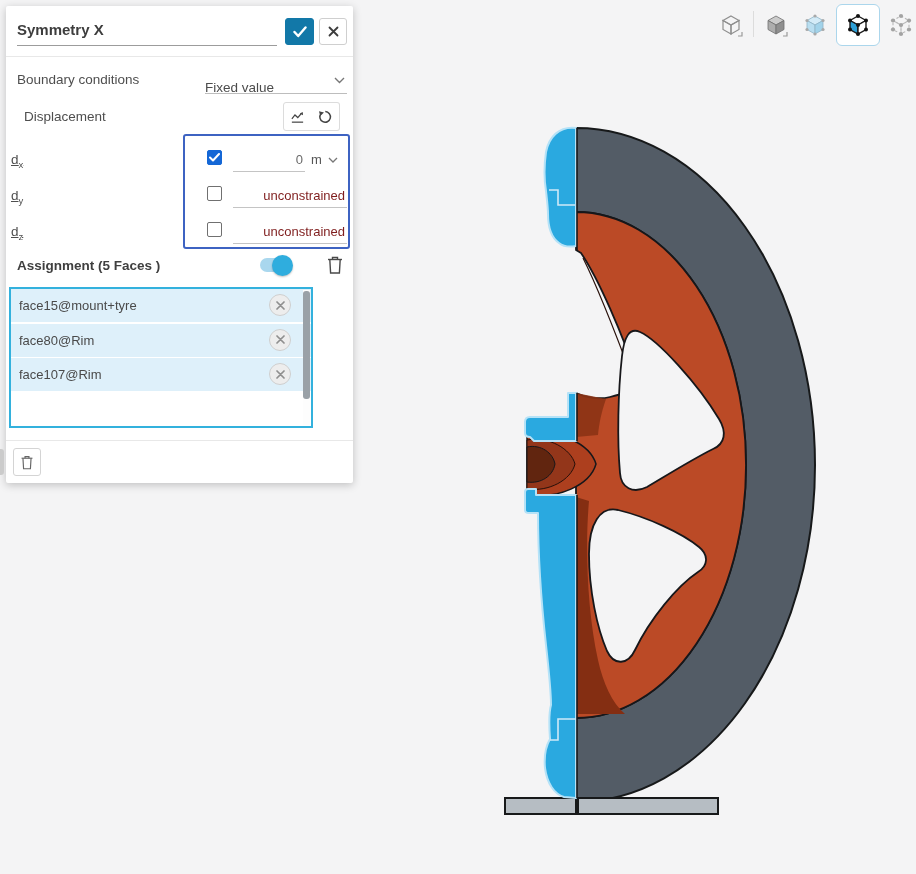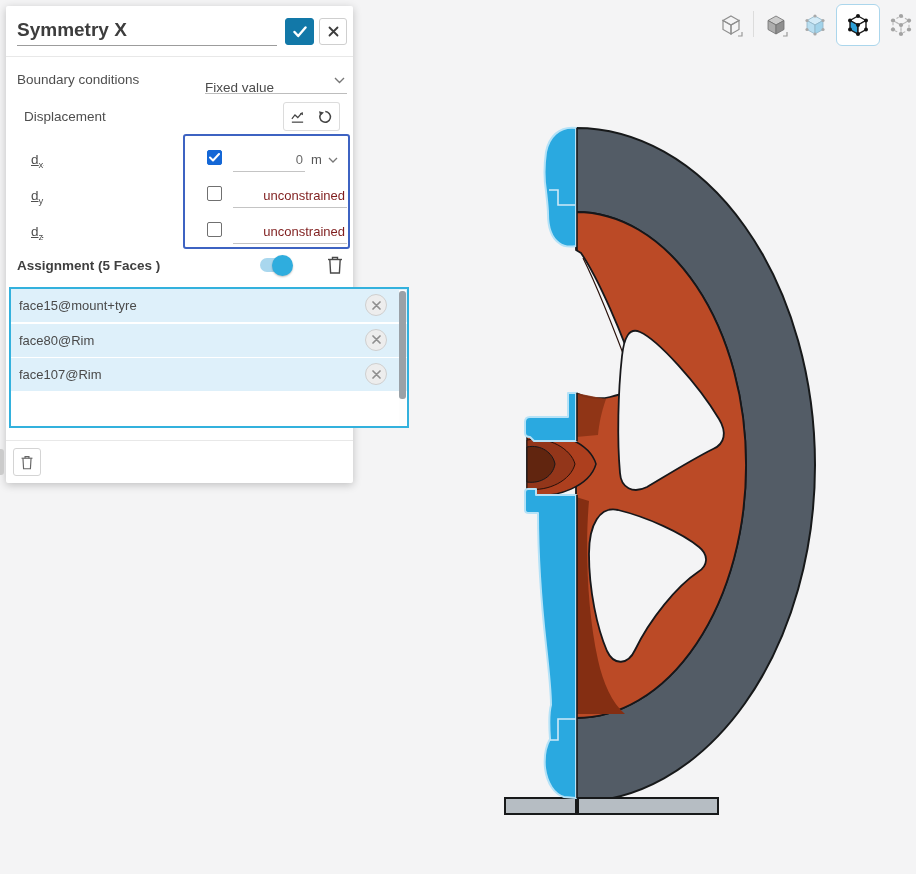--- a/index.html
+++ b/index.html
@@ -18,57 +18,57 @@
           display:flex;align-items:center;justify-content:center;cursor:pointer;padding:0;}
   .tb-btn.sel{width:44px;height:42px;top:4px;background:#fff;border:1px solid #abd6ec;border-radius:6px;}
   .tb-divider{position:absolute;left:53px;top:11px;width:1px;height:26px;background:#dcdcdc;}
 
   
   .panel{position:absolute;left:6px;top:6px;width:347px;height:477px;background:#fff;
          border-radius:2px;box-shadow:0 2px 8px rgba(0,0,0,.22);}
   .panel *{box-sizing:border-box;}
   .p-abs{position:absolute;}
   .title-field{left:11px;top:12px;width:260px;height:28px;border-bottom:1px solid #9c9c9c;
-               font-size:19px;font-weight:700;color:#3d3d3d;line-height:24px;}
+               font-size:15px;font-weight:700;color:#3d3d3d;line-height:24px;}
   .btn-confirm{left:279px;top:12px;width:29px;height:27px;background:#1278a8;border:1px solid #1278a8;
                border-radius:3px;display:flex;align-items:center;justify-content:center;cursor:pointer;}
   .btn-close{left:313px;top:12px;width:28px;height:27px;background:#fff;border:1px solid #cfcfcf;
              border-radius:3px;display:flex;align-items:center;justify-content:center;cursor:pointer;}
   .hdr-divider{left:0;top:50px;width:347px;height:1px;background:#e8e8e8;}
 
   .lbl{font-size:13.5px;color:#4e4e4e;}
   .bc-label{left:11px;top:66px;}
   .bc-value{left:199px;top:74px;color:#4c4c4c;font-size:13.5px;cursor:pointer;}
   .bc-chevron{left:328px;top:71px;}
   .bc-underline{left:199px;top:87px;width:142px;height:1px;background:#bdbdbd;}
 
   .disp-label{left:18px;top:103px;}
   .mini-btn{width:29px;height:29px;background:#fff;border:1px solid #dcdcdc;display:flex;
             align-items:center;justify-content:center;cursor:pointer;}
   .btn-chart{left:277px;top:96px;border-radius:3px 0 0 3px;}
   .btn-reset{left:305px;top:96px;border-radius:0 3px 3px 0;border-left:none;}
 
   .dof-box{left:177px;top:128px;width:167px;height:115px;border:2px solid #3e63c2;border-radius:3px;}
-  .dof-label{left:25px;font-size:13.5px;color:#4e4e4e;text-decoration:underline;}
+  .dof-label{left:5px;font-size:13.5px;color:#4e4e4e;text-decoration:underline;}
   .dof-label sub{font-size:9.5px;}
   .cb{width:15px;height:15px;border-radius:2px;cursor:pointer;display:flex;align-items:center;justify-content:center;}
   .cb-on{background:#1467d6;border:1px solid #1467d6;}
   .cb-off{background:#fff;border:1.5px solid #707070;}
   .dof-underline{height:1px;background:#c4c4c4;}
   .dof-value{font-size:13px;color:#6a6a6a;text-align:right;}
   .dof-placeholder{font-size:13px;color:#7f1d1d;text-align:right;}
   .dof-unit{font-size:13px;color:#555;}
 
   .asg-label{left:11px;top:252px;font-weight:700;color:#3f3f3f;}
   .toggle{left:254px;top:252px;width:30px;height:14px;border-radius:8px;background:#a9d7ee;cursor:pointer;}
   .toggle .knob{position:absolute;right:-3px;top:-3.5px;width:21px;height:21px;border-radius:50%;
                 background:#2fadde;box-shadow:0 1px 2px rgba(0,0,0,.25);}
   .asg-trash{left:318px;top:249px;width:22px;height:22px;background:transparent;border:none;cursor:pointer;padding:0;}
 
-  .face-list{left:3px;top:281px;width:400px;height:141px;border:2px solid #33b1dd;background:#fff;overflow:hidden;}
+  .face-list{left:3px;top:281px;width:304px;height:141px;border:2px solid #33b1dd;background:#fff;overflow:hidden;}
   .face-row{position:relative;margin:0 0 1.5px 0;height:33px;background:#def0fa;
             font-size:13px;color:#4a4a4a;line-height:33px;padding-left:8px;cursor:pointer;}
   .face-remove{position:absolute;right:20px;top:5px;width:22px;height:22px;border-radius:50%;
                background:#ededed;border:1px solid #cfcfcf;display:flex;align-items:center;
                justify-content:center;cursor:pointer;padding:0;}
   .list-scrollbar{position:absolute;right:1px;top:1px;width:7px;height:135px;background:#fdfdfd;}
   .list-thumb{position:absolute;left:0;top:1px;width:7px;height:108px;background:#9aa1a7;border-radius:3px;}
 
   .ftr-divider{left:0;top:434px;width:347px;height:1px;background:#e8e8e8;}
   .ftr-trash{left:7px;top:442px;width:28px;height:28px;background:#fff;border:1px solid #d4d4d4;

